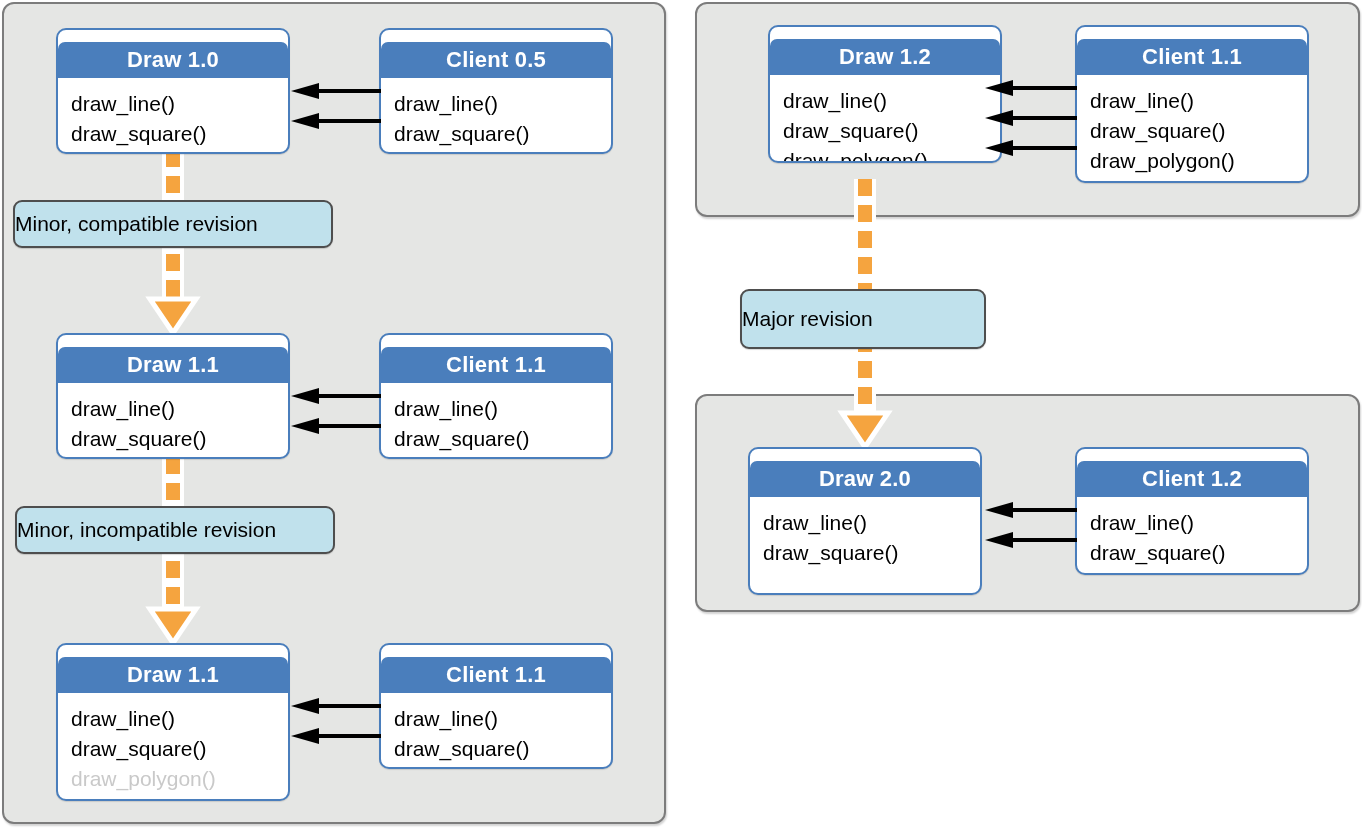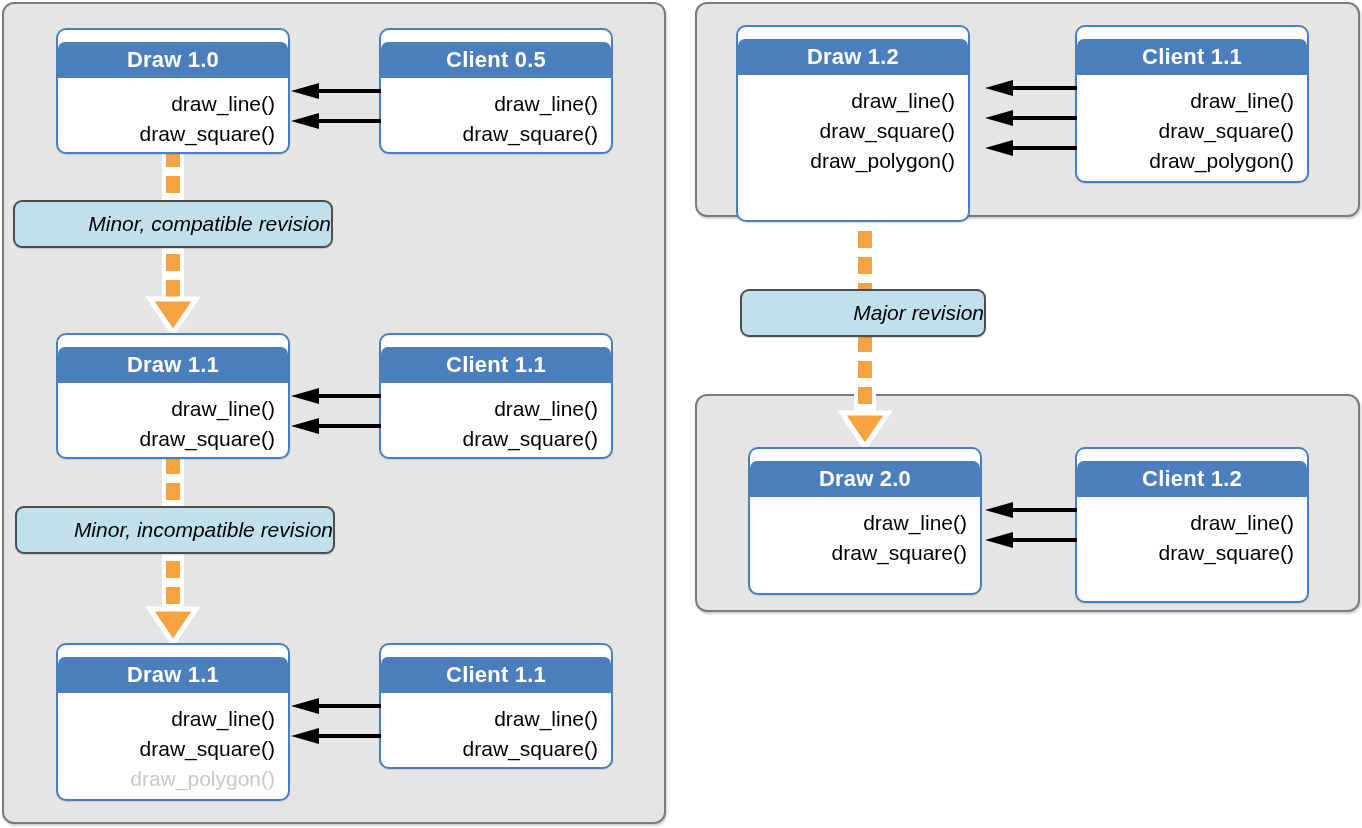--- a/index.html
+++ b/index.html
@@ -8,28 +8,28 @@
 
   .panel{position:absolute;background:var(--panel-bg);border:2px solid var(--panel-border);
          border-radius:12px;box-sizing:border-box;box-shadow:1px 2px 2px rgba(0,0,0,.18);}
 
   .box{position:absolute;width:234px;background:var(--box-bg);
        border:2px solid var(--box-border);border-radius:10px;
        box-sizing:border-box;overflow:hidden;box-shadow:0 1px 1px rgba(0,0,0,.12);}
   .box-header{height:36px;background:var(--header-bg);color:var(--header-text);
               font-weight:bold;font-size:22px;display:flex;align-items:center;
               justify-content:center;border-radius:7px 7px 0 0;letter-spacing:.2px;margin-top:12px;}
-  .box-body{padding:11px 13px 0 13px;text-align:right;}
+  .box-body{padding:11px 13px 0 13px;}
   .method{font-size:21px;line-height:30px;color:var(--method-text);white-space:nowrap;}
   .method.disabled{color:var(--method-disabled);}
 
   .label{position:absolute;background:var(--label-bg);border:2px solid var(--label-border);
          border-radius:9px;box-sizing:border-box;display:flex;align-items:center;
-         justify-content:flex-end;font-size:21px;color:var(--label-text);
-         box-shadow:0 1px 1px rgba(0,0,0,.15);font-style:italic;}
+         justify-content:flex-start;font-size:21px;color:var(--label-text);
+         box-shadow:0 1px 1px rgba(0,0,0,.15);}
 
   svg.arrow{position:absolute;overflow:visible;}
   .blk-line{stroke:var(--arrow-black);stroke-width:4;}
   .blk-head{fill:var(--arrow-black);}
   .o-casing{stroke:var(--arrow-casing);stroke-width:22;fill:none;}
   .o-dash{stroke:var(--arrow-orange);stroke-width:14;stroke-dasharray:17 9;fill:none;}
   .o-head{fill:var(--arrow-orange);stroke:var(--arrow-casing);stroke-width:5;stroke-linejoin:miter;}
 </style>
 </head>
 <body>
@@ -95,21 +95,21 @@
     </div>
   </div>
   <div class="box" style="left:379px;top:643px;height:126px;">
     <div class="box-header">Client 1.1</div>
     <div class="box-body">
       <div class="method">draw_line()</div>
       <div class="method">draw_square()</div>
     </div>
   </div>
 
-  <div class="box" style="left:736px;top:25px;height:197px;">
+  <div class="box" style="left:768px;top:25px;height:138px;">
     <div class="box-header">Draw 1.2</div>
     <div class="box-body">
       <div class="method">draw_line()</div>
       <div class="method">draw_square()</div>
       <div class="method">draw_polygon()</div>
     </div>
   </div>
   <div class="box" style="left:1075px;top:25px;height:158px;">
     <div class="box-header">Client 1.1</div>
     <div class="box-body">
@@ -119,21 +119,21 @@
     </div>
   </div>
 
   <div class="box" style="left:748px;top:447px;height:148px;">
     <div class="box-header">Draw 2.0</div>
     <div class="box-body">
       <div class="method">draw_line()</div>
       <div class="method">draw_square()</div>
     </div>
   </div>
-  <div class="box" style="left:1075px;top:447px;height:156px;">
+  <div class="box" style="left:1075px;top:447px;height:128px;">
     <div class="box-header">Client 1.2</div>
     <div class="box-body">
       <div class="method">draw_line()</div>
       <div class="method">draw_square()</div>
     </div>
   </div>
 
   <svg class="arrow" style="left:289px;top:81px;" width="92" height="20" viewBox="0 0 92 20">
     <line class="blk-line" x1="92" y1="10" x2="24" y2="10"></line>
       <polygon class="blk-head" points="2,10 30,2 30,18"></polygon>
@@ -182,17 +182,17 @@
     <line class="blk-line" x1="94" y1="10" x2="24" y2="10"></line>
       <polygon class="blk-head" points="2,10 30,2 30,18"></polygon>
   </svg>
 
   <div class="label" style="left:13px;top:200px;width:320px;height:48px;">
     <span>Minor, compatible revision</span>
   </div>
   <div class="label" style="left:15px;top:506px;width:320px;height:48px;">
     <span>Minor, incompatible revision</span>
   </div>
-  <div class="label" style="left:740px;top:289px;width:246px;height:48px;">
+  <div class="label" style="left:740px;top:289px;width:246px;height:60px;">
     <span>Major revision</span>
   </div>
 
 </div>
 
 </body></html>

